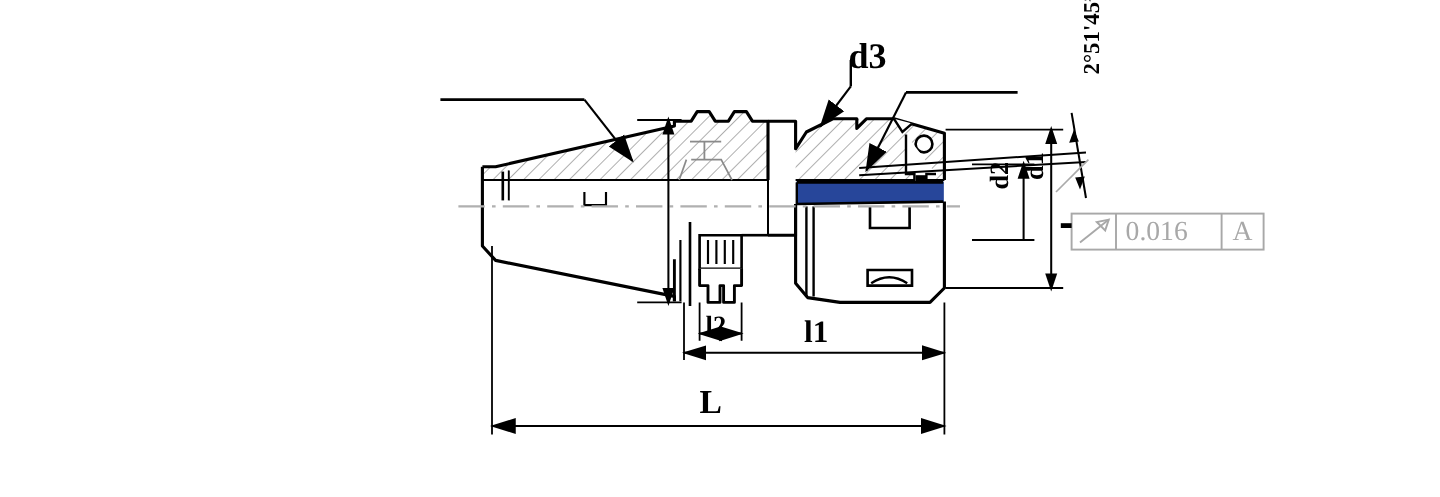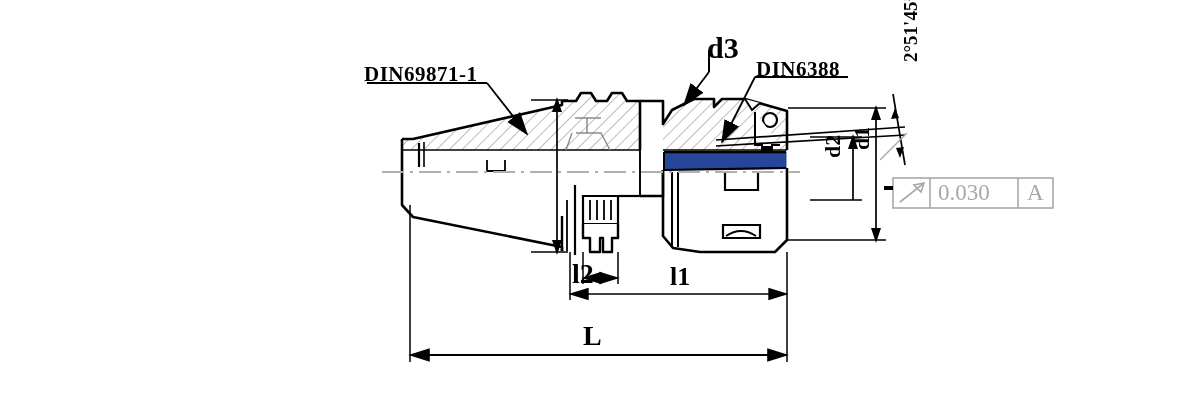--- a/index.html
+++ b/index.html
@@ -169,35 +169,33 @@
     <g>
       <rect x="893" y="178" width="160" height="30" fill="none" stroke="#a8a8a8" stroke-width="1.6"></rect>
       <line x1="930" y1="178" x2="930" y2="208" stroke="#a8a8a8" stroke-width="1.6"></line>
       <line x1="1018" y1="178" x2="1018" y2="208" stroke="#a8a8a8" stroke-width="1.6"></line>
       <path d="M900,202 L924,183" stroke="#a8a8a8" stroke-width="1.6"></path>
       <path d="M924,183 L914,185 L921,192 Z" fill="none" stroke="#a8a8a8" stroke-width="1.6"></path>
       <line x1="884" y1="188" x2="893" y2="188" stroke="#000" stroke-width="4"></line>
     </g>
   </svg>
 
-  <div class="lbl" style="left: 364px; top: 62px; font-size: 21px; letter-spacing: 0.5px; border-bottom: 0px;">DIN69871-1</div>
 
   <div class="lbl" style="left:707px;top:31px;font-size:30px;">d3</div>
 
-  <div class="lbl" style="left: 756px; top: 57px; font-size: 21px; letter-spacing: 0.5px; border-bottom: 0px;">DIN6388</div>
 
   <div class="lbl" style="left:900px;top:62px;font-size:19px;transform:rotate(-90deg);transform-origin:left top;">2°51'45”</div>
 
   <div class="lbl" style="left:820px;top:158px;font-size:22px;transform:rotate(-90deg);transform-origin:left top;">d2</div>
 
   <div class="lbl" style="left:849px;top:150px;font-size:22px;transform:rotate(-90deg);transform-origin:left top;">d1</div>
 
-  <div class="lbl" style="left:572px;top:258px;font-size:28px;">l2</div>
+  <div class="lbl" style="left:588px;top:258px;font-size:22px;">l2</div>
 
   <div class="lbl" style="left:670px;top:262px;font-size:26px;font-family:Liberation Serif, serif;">l1</div>
 
   <div class="lbl" style="left:583px;top:320px;font-size:28px;">L</div>
 
-  <div class="lbl" style="left:938px;top:180px;font-size:23px;color:#a8a8a8;font-weight:normal;">0.030</div>
+  <div class="lbl" style="left:938px;top:180px;font-size:23px;color:#a8a8a8;font-weight:normal;">0.016</div>
 
   <div class="lbl" style="left:1027px;top:180px;font-size:23px;color:#a8a8a8;font-weight:normal;">A</div>
 
 </div>
 
 </body></html>

